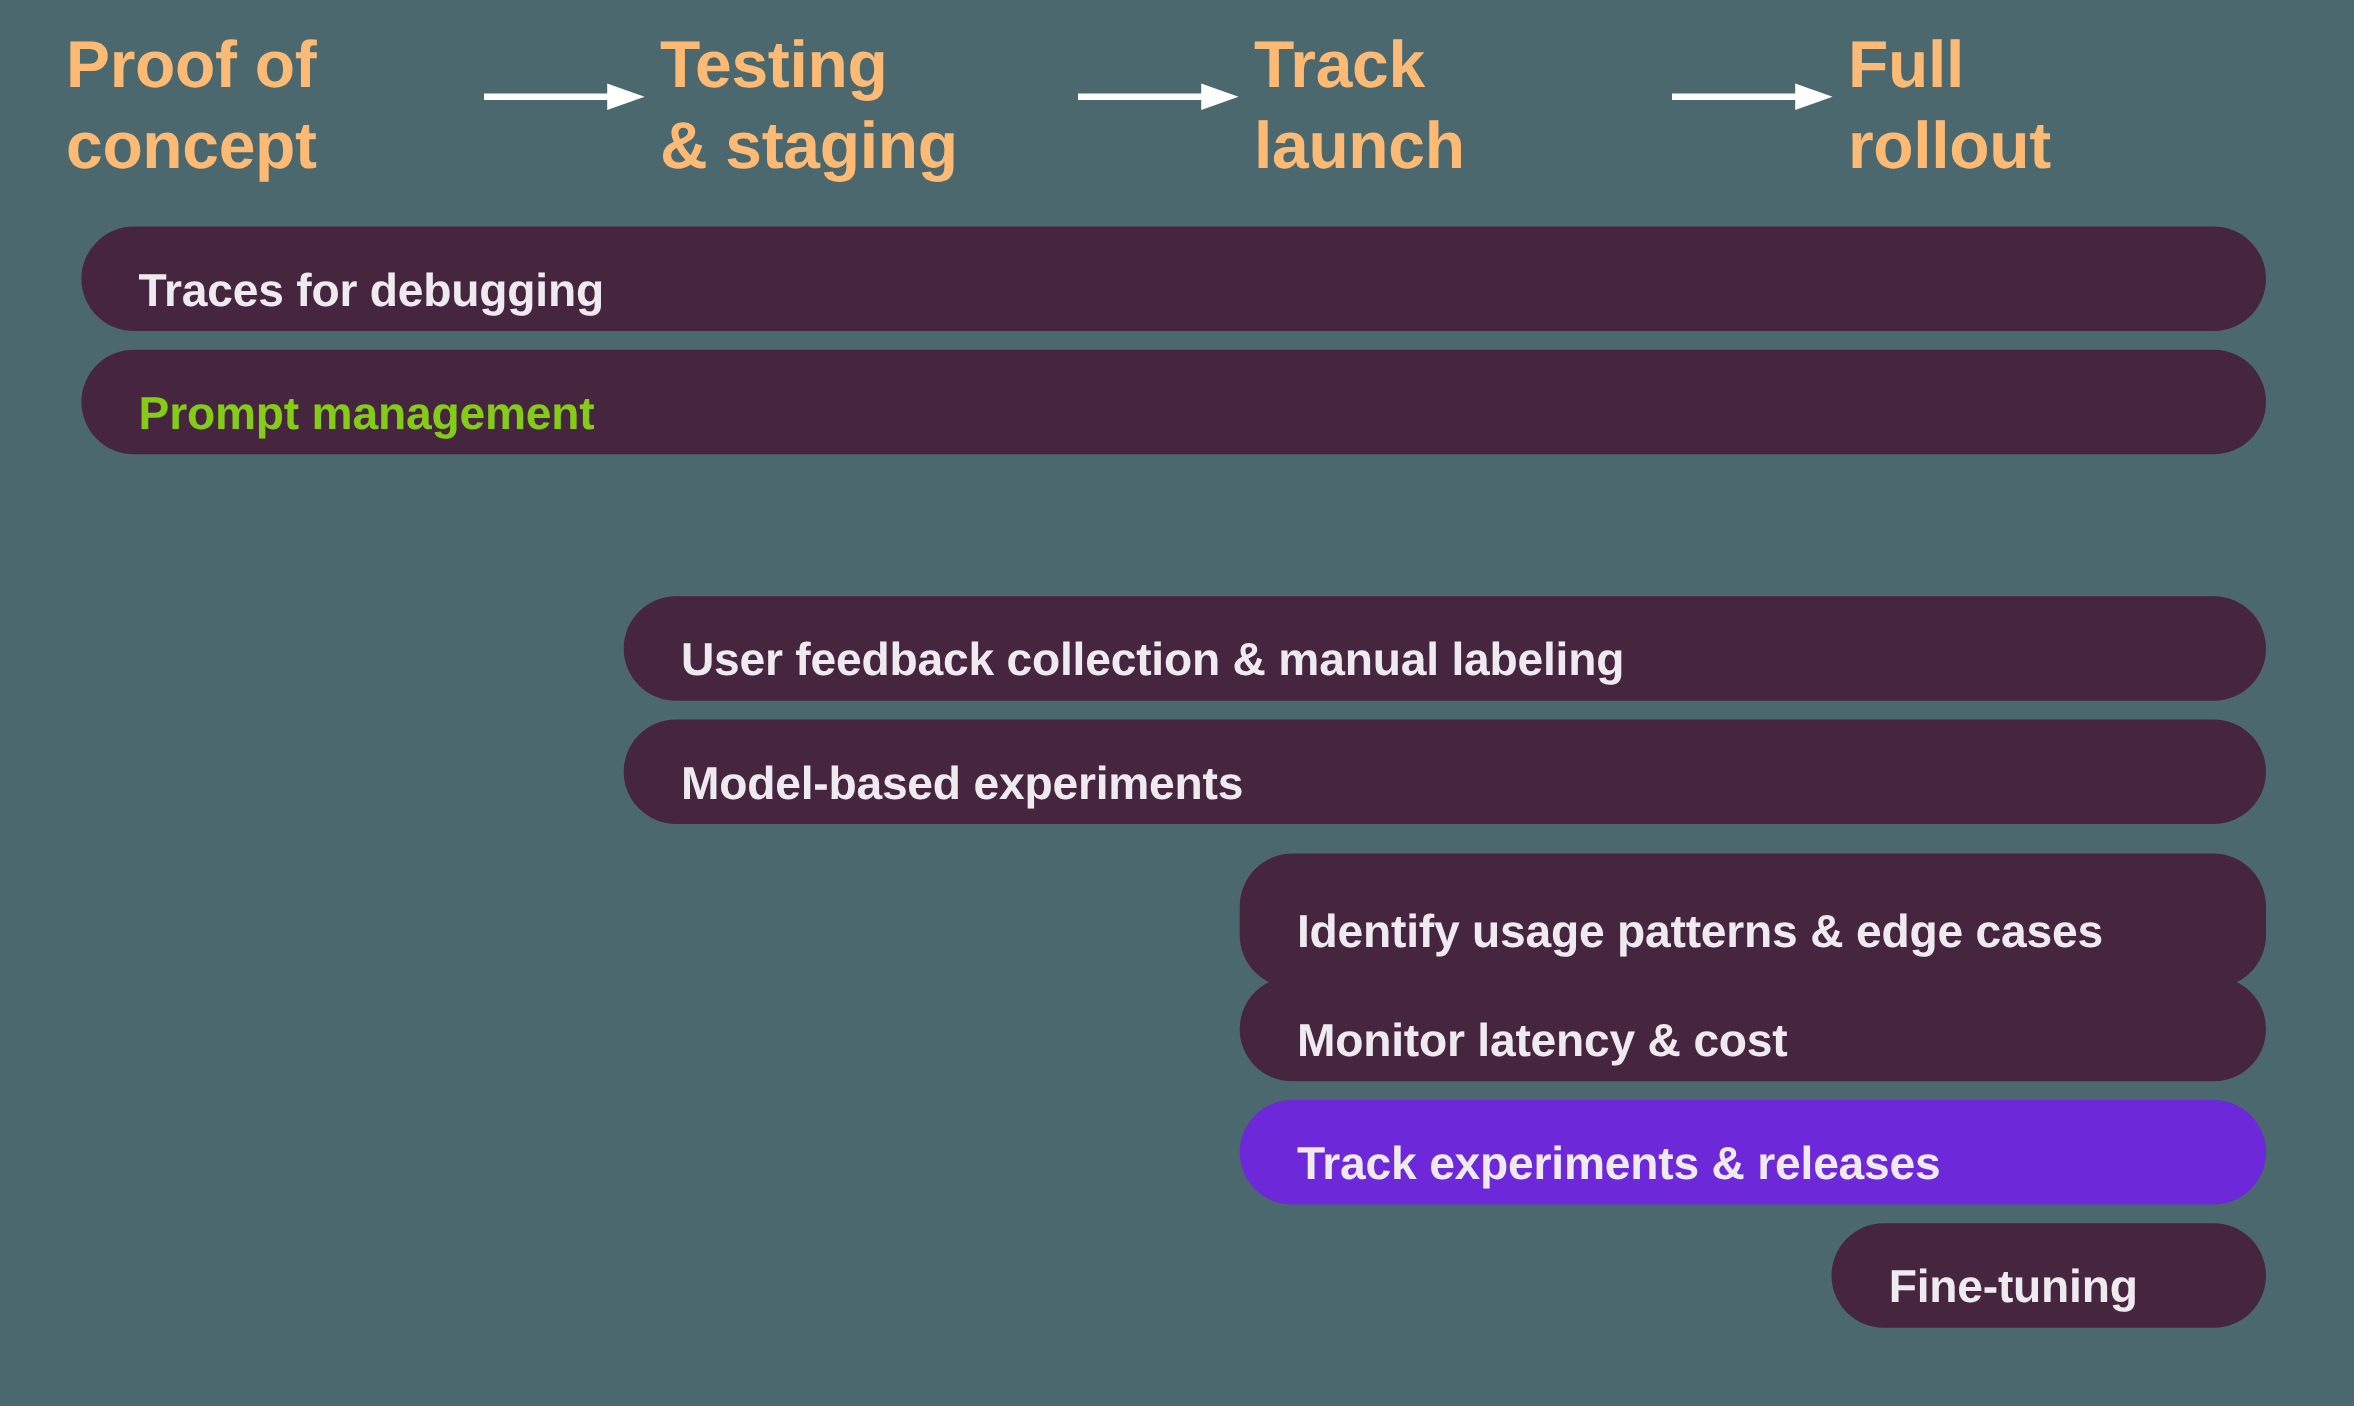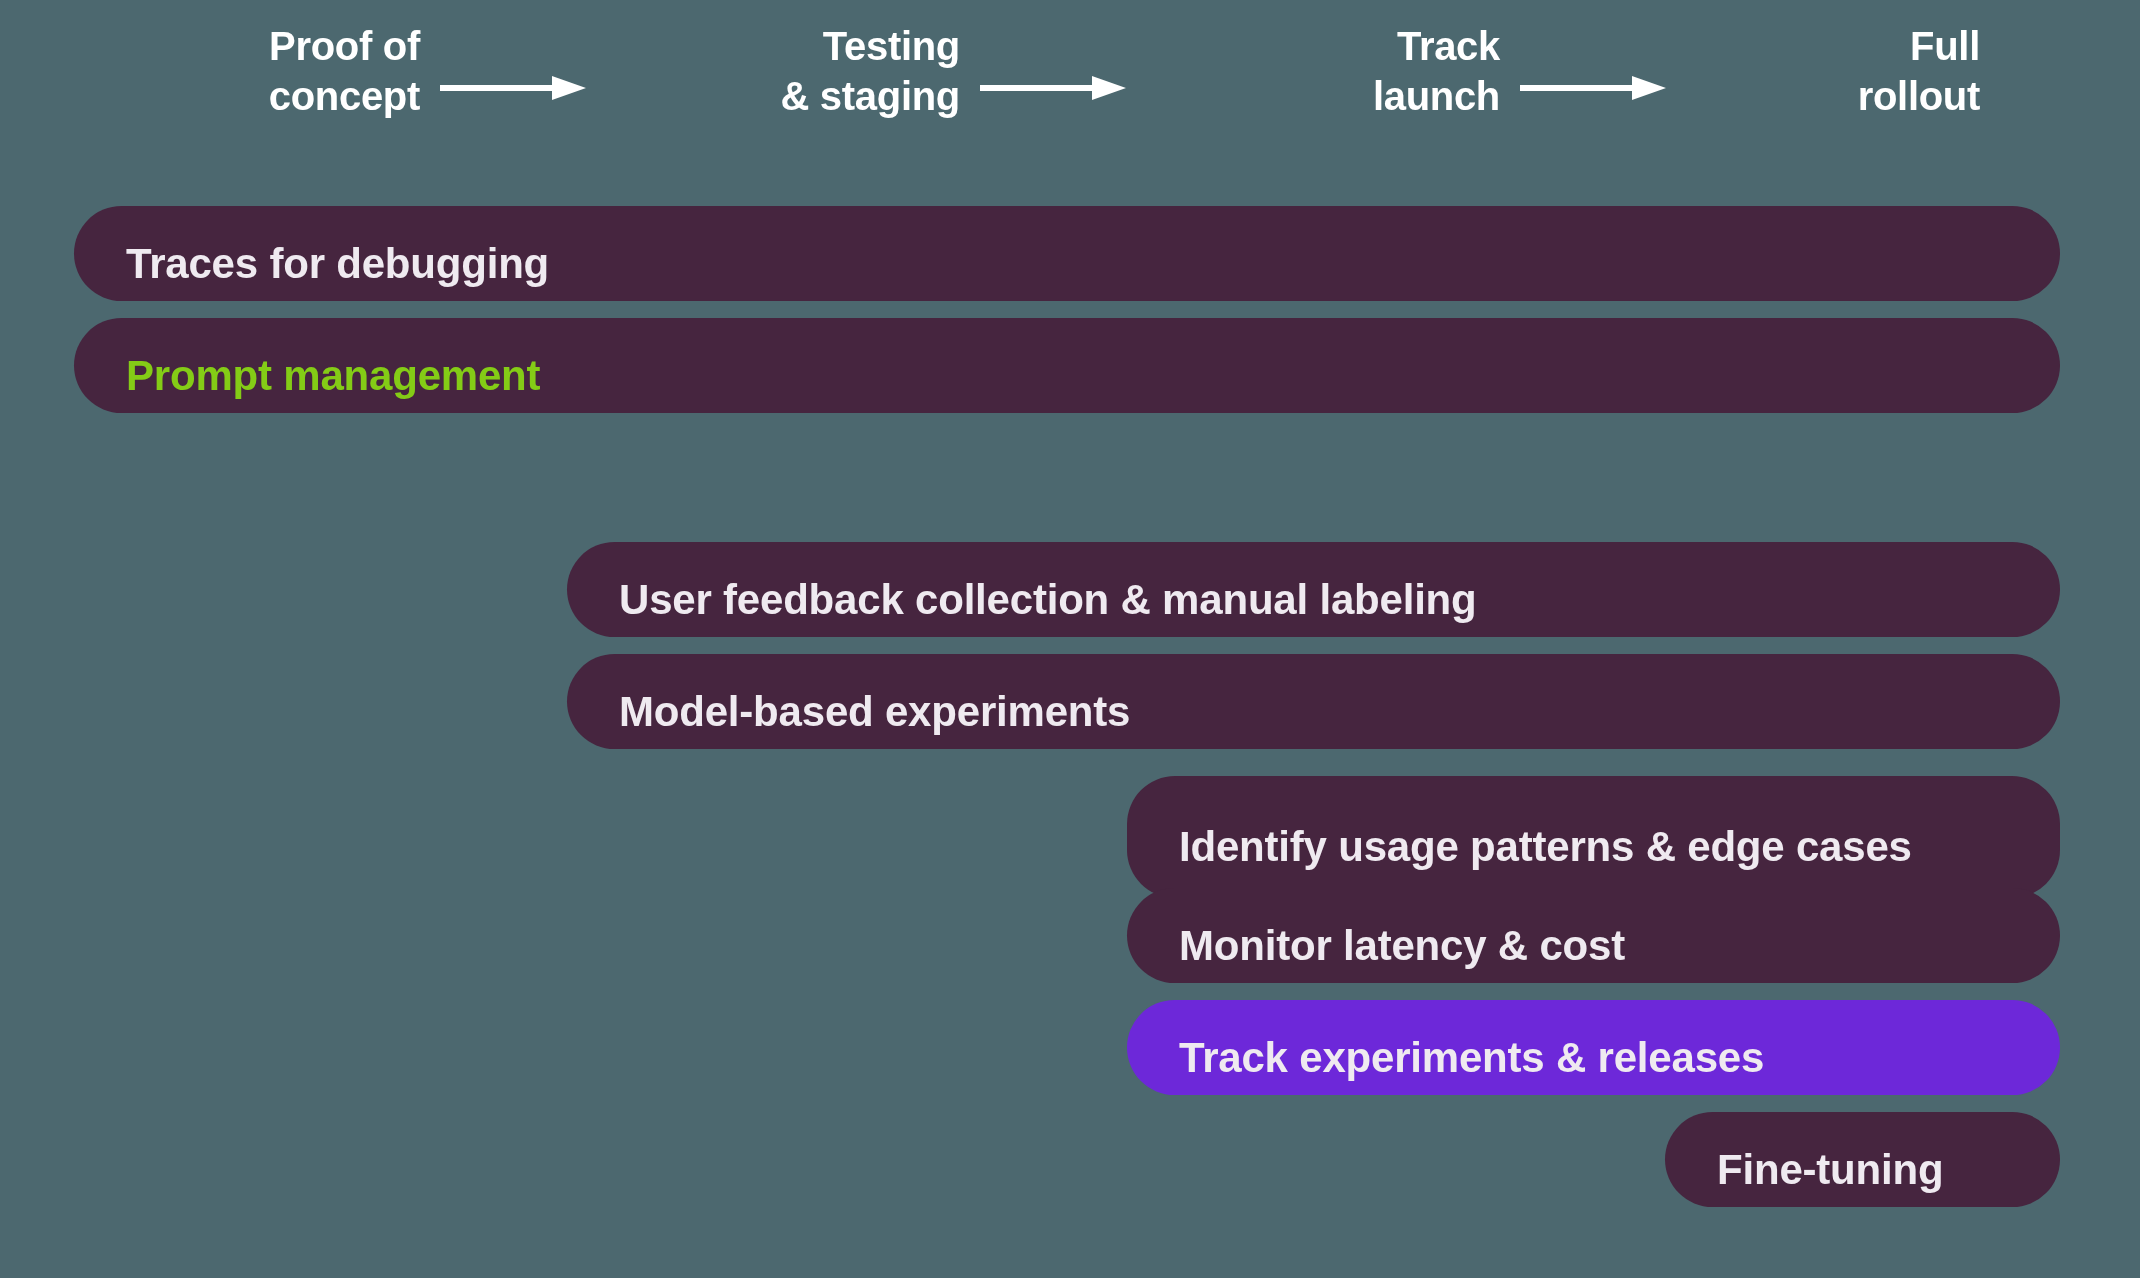--- a/index.html
+++ b/index.html
@@ -25,32 +25,32 @@
   .phase-row {
     position: absolute;
     left: 0;
     top: 0;
     width: 2140px;
     height: 180px;
   }
   .phase {
     position: absolute;
     top: 22px;
-    text-align: right;
-    color: #ffffff;
-    font-size: 40px;
+    text-align: left;
+    color: #fdba74;
+    font-size: 60px;
     font-weight: bold;
     line-height: 1.24;
     letter-spacing: -0.3px;
     white-space: pre-line;
   }
   .phase-0 { left: 60px;   width: 360px; }
   .phase-1 { left: 600px;  width: 360px; }
   .phase-2 { left: 1140px; width: 360px; }
-  .phase-3 { left: 1620px; width: 360px; }
+  .phase-3 { left: 1680px; width: 360px; }
 
   .arrow {
     position: absolute;
     top: 72px;
     height: 32px;
   }
   .arrow-0 { left: 440px;  width: 146px; }
   .arrow-1 { left: 980px;  width: 146px; }
   .arrow-2 { left: 1520px; width: 146px; }
   .arrow svg { display: block; }

